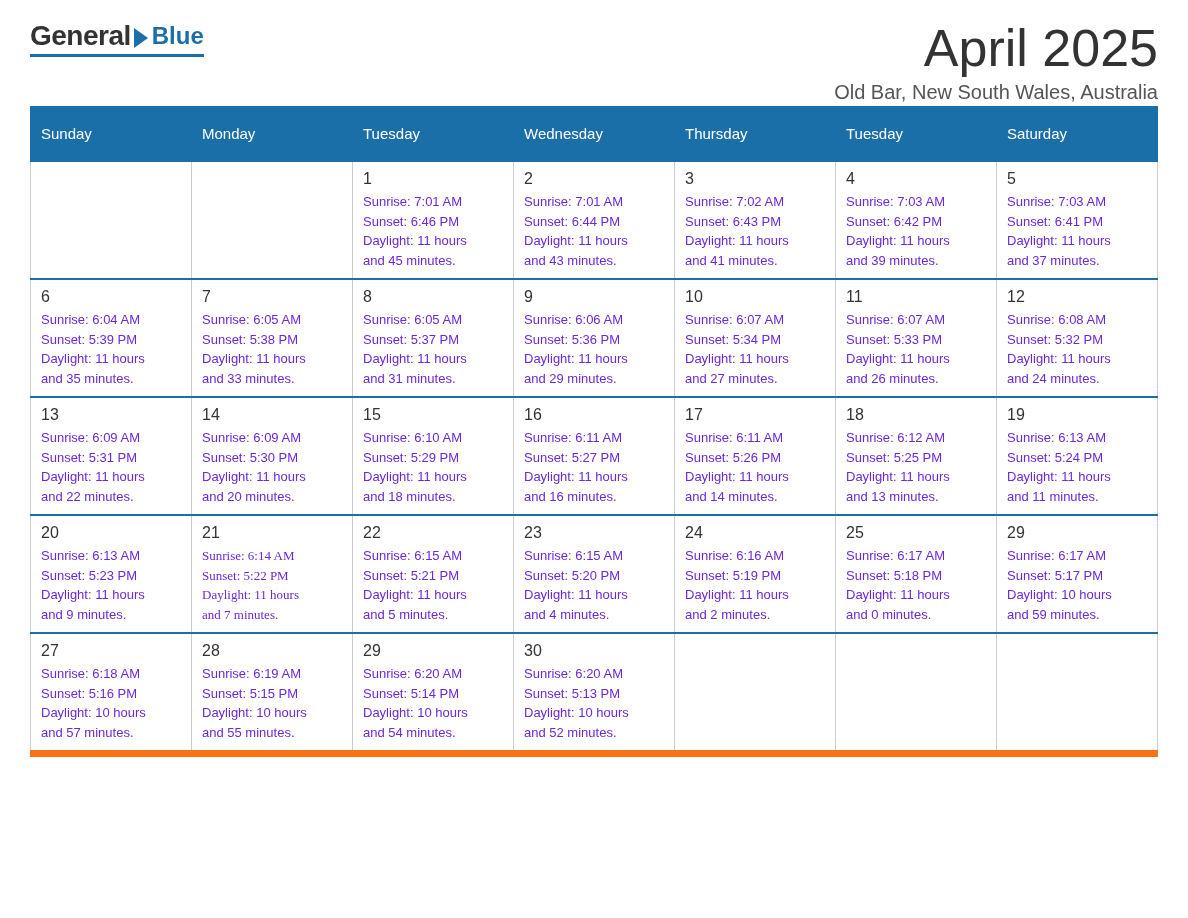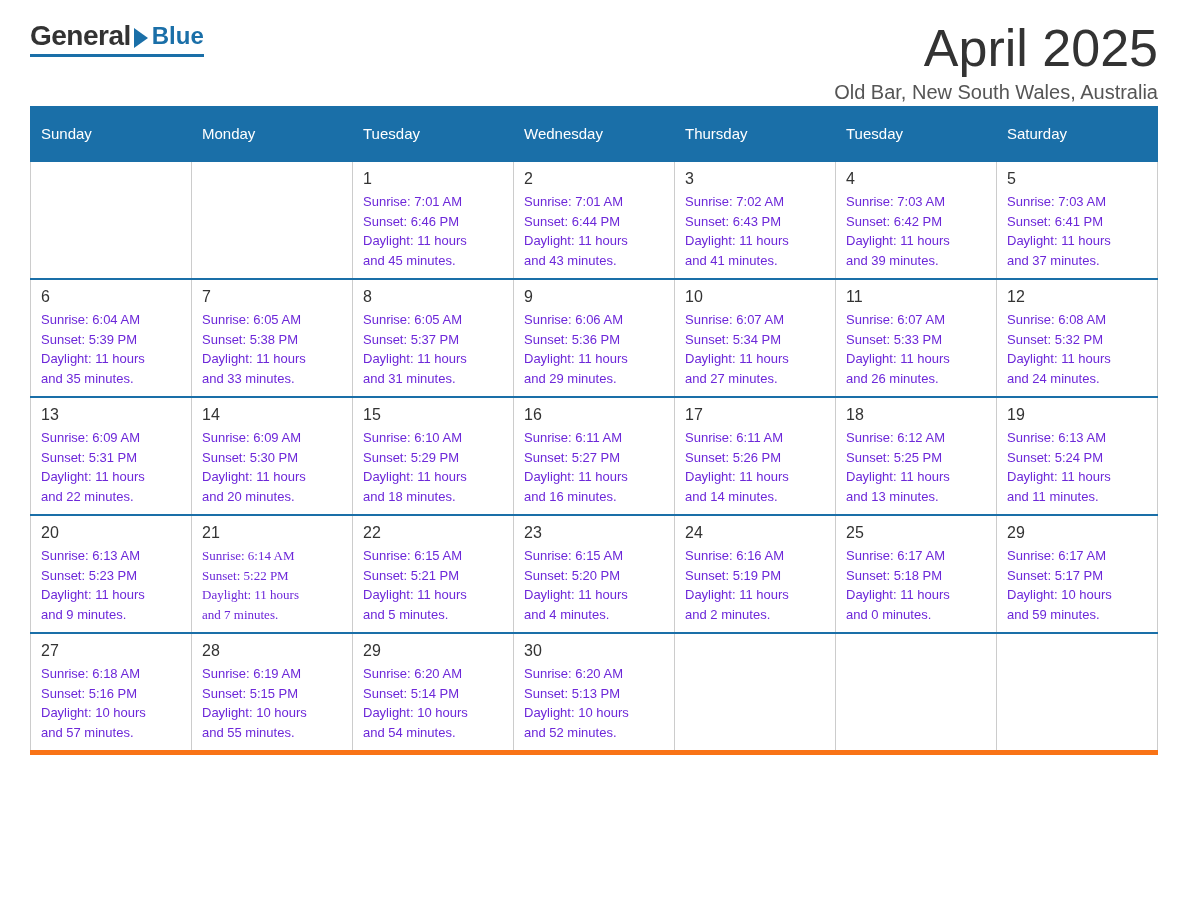--- a/index.html
+++ b/index.html
@@ -99,21 +99,21 @@
     }
     .calendar td .day-info {
       font-size: 13px;
       line-height: 1.5;
       color: #6d28d9;
     }
     .calendar tr {
       border-bottom: 2px solid #1a6fa8;
     }
     .calendar tbody tr:last-child {
-      border-bottom: 5px solid #f97316;
+      border-bottom: 7px solid #f97316;
     }
     .empty {
       background: #fff;
     }
   </style>
 </head>
 <body>
 
 <div class="header">
   <div class="logo">

